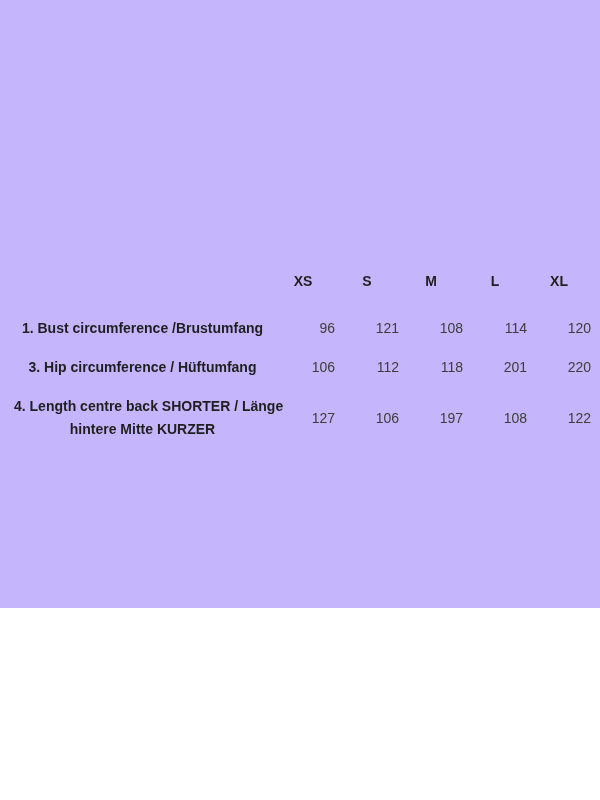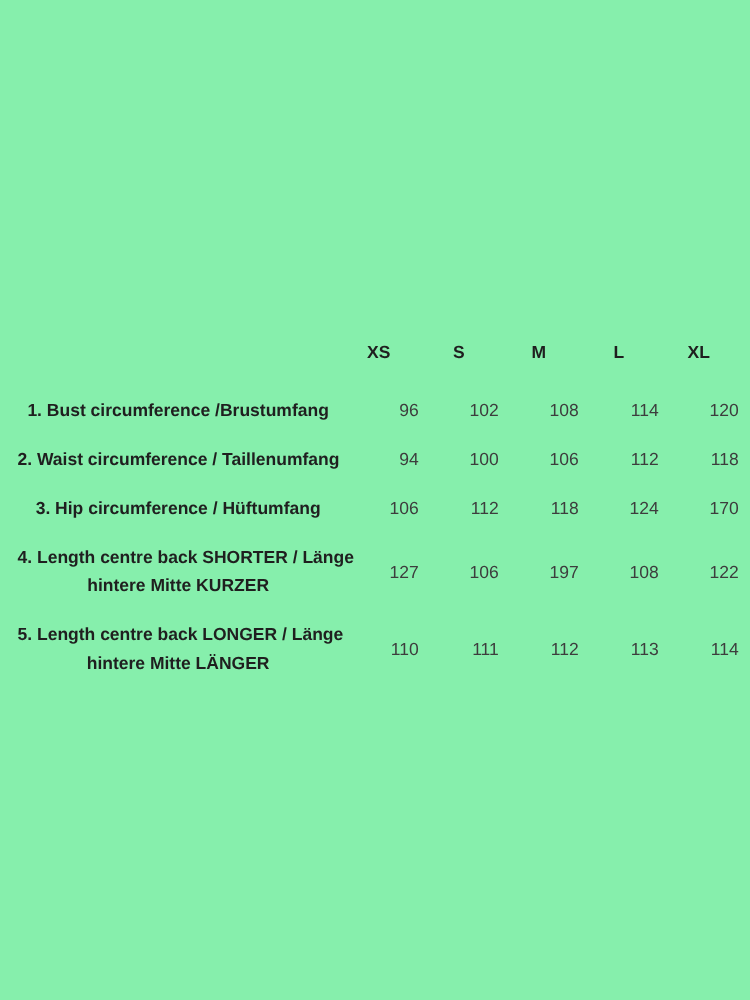--- a/index.html
+++ b/index.html
@@ -7,22 +7,22 @@
   body {
     width: 600px;
     height: 800px;
     background: #ffffff;
     font-family: "Liberation Sans", sans-serif;
     color: #1f1f1f;
   }
   .sheet {
     position: relative;
     width: 600px;
-    height: 800px;
-    background: #86efac;
+    height: 608px;
+    background: #c4b5fd;
     overflow: hidden;
   }
   .size-table-wrap {
     position: absolute;
     top: 270px;
     left: 0;
     width: 591px;
   }
   table.size-chart {
     width: 591px;
@@ -83,65 +83,43 @@
           <th>XL</th>
         </tr>
       </thead>
       <tbody>
         <tr>
           <td class="label">
             <span class="line">1. Bust circumference /Brustumfang</span>
             <span class="line"></span>
           </td>
           <td class="val">96</td>
-          <td class="val">102</td>
+          <td class="val">121</td>
           <td class="val">108</td>
           <td class="val">114</td>
           <td class="val">120</td>
-        </tr>
-        <tr>
-          <td class="label">
-            <span class="line">2. Waist circumference / Taillenumfang</span>
-            <span class="line"></span>
-          </td>
-          <td class="val">94</td>
-          <td class="val">100</td>
-          <td class="val">106</td>
-          <td class="val">112</td>
-          <td class="val">118</td>
         </tr>
         <tr>
           <td class="label">
             <span class="line">3. Hip circumference / Hüftumfang</span>
             <span class="line"></span>
           </td>
           <td class="val">106</td>
           <td class="val">112</td>
           <td class="val">118</td>
-          <td class="val">124</td>
-          <td class="val">170</td>
+          <td class="val">201</td>
+          <td class="val">220</td>
         </tr>
         <tr>
           <td class="label">
             <span class="line">4. Length centre back SHORTER / Länge</span>
             <span class="line">hintere Mitte KURZER</span>
           </td>
           <td class="val">127</td>
           <td class="val">106</td>
           <td class="val">197</td>
           <td class="val">108</td>
           <td class="val">122</td>
         </tr>
-        <tr>
-          <td class="label">
-            <span class="line">5. Length centre back LONGER / Länge</span>
-            <span class="line">hintere Mitte LÄNGER</span>
-          </td>
-          <td class="val">110</td>
-          <td class="val">111</td>
-          <td class="val">112</td>
-          <td class="val">113</td>
-          <td class="val">114</td>
-        </tr>
       </tbody>
     </table>
   </div>
 </div>
 
 </body></html>

